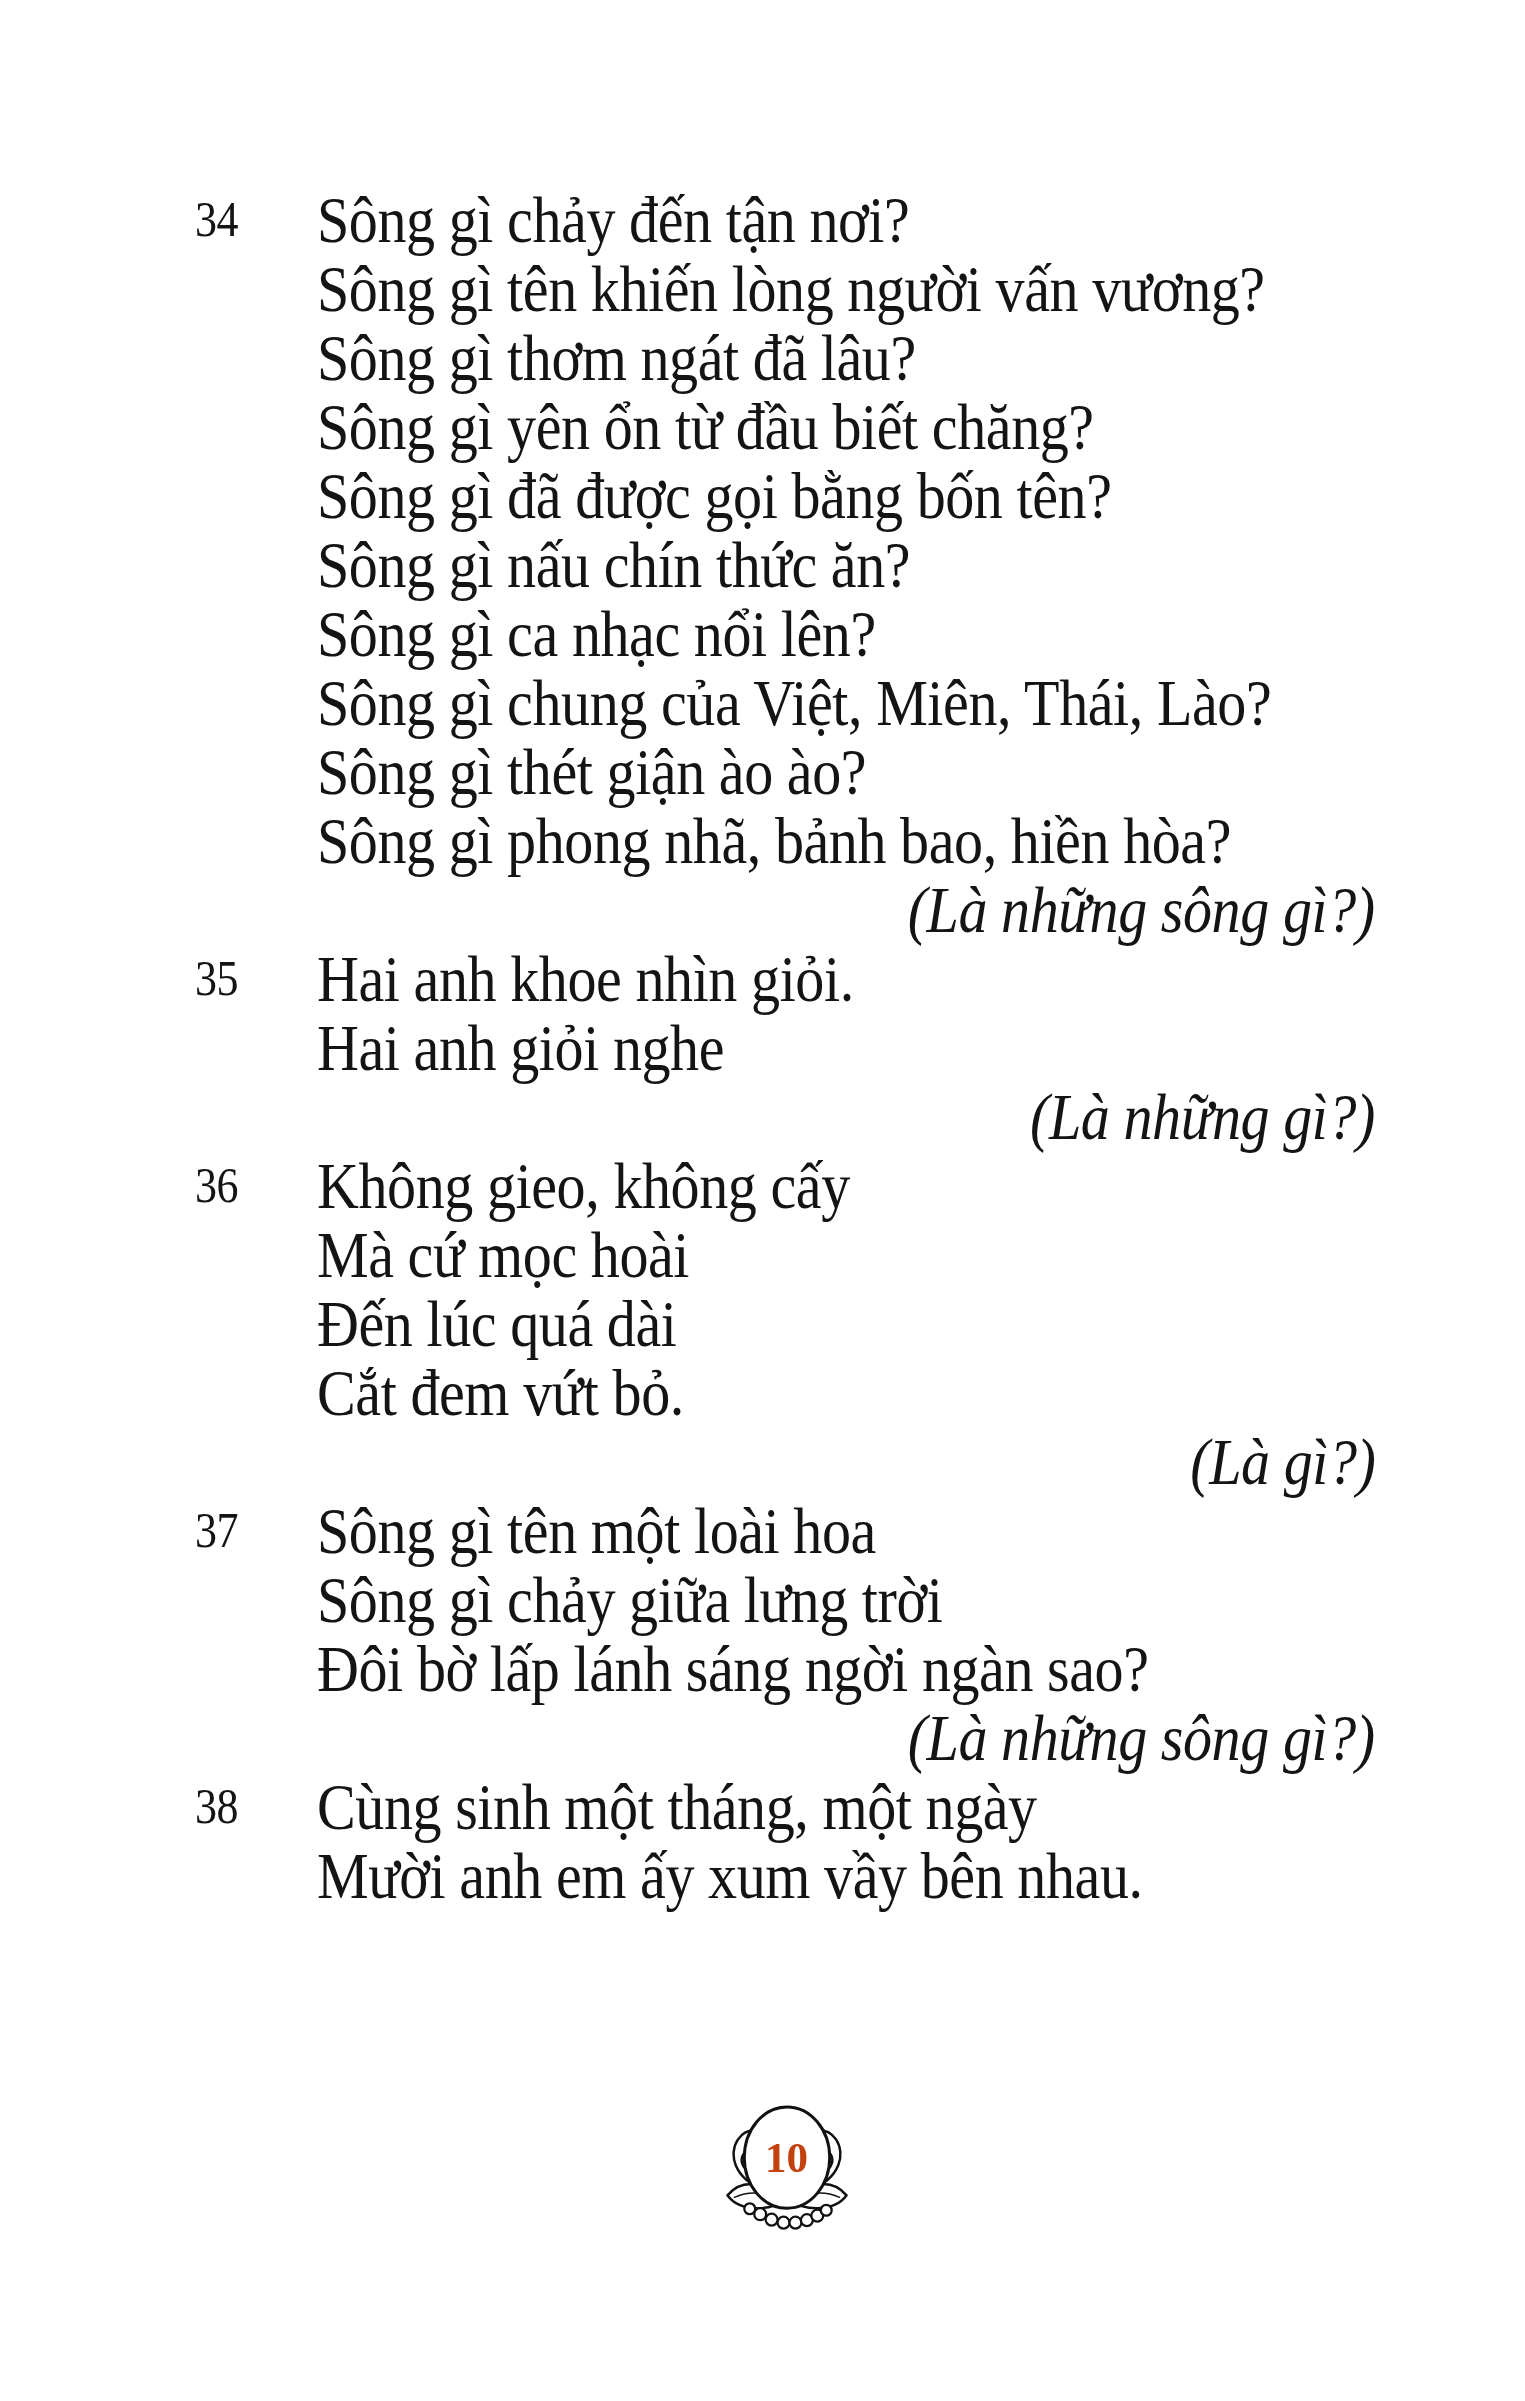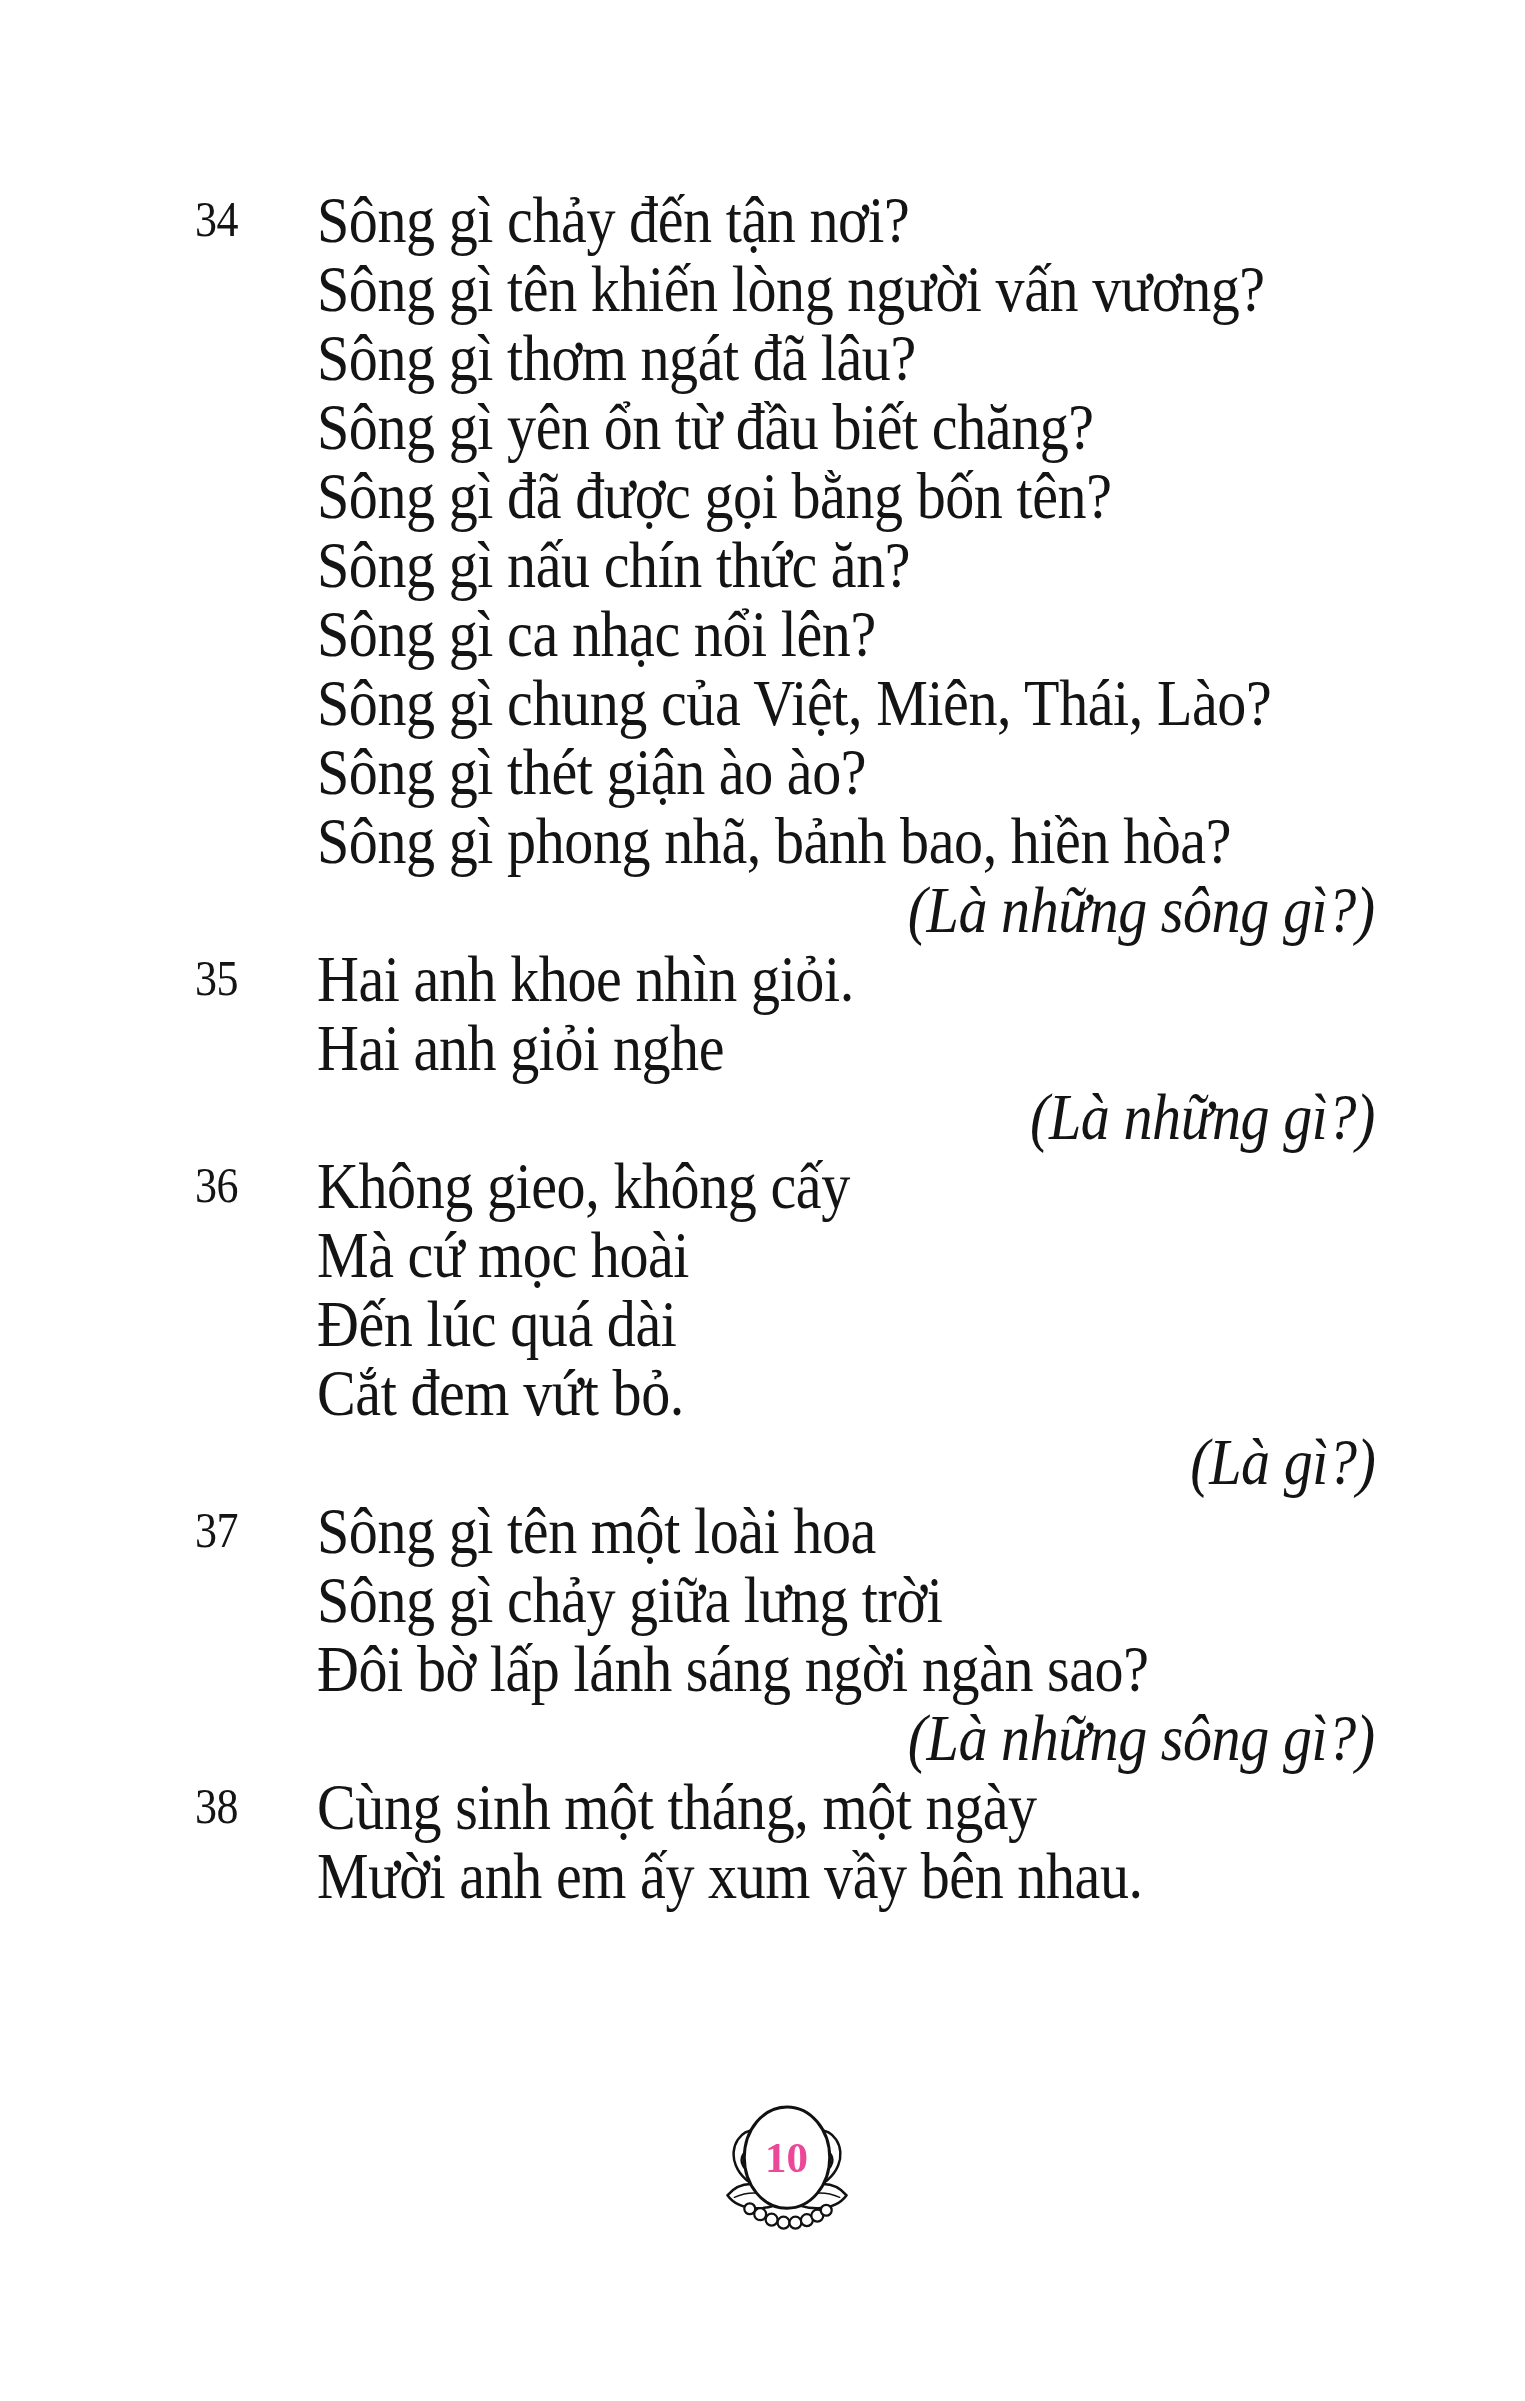--- a/index.html
+++ b/index.html
@@ -79,21 +79,21 @@
   }
   .badge-num {
     position: absolute;
     left: 0;
     top: 33px;
     width: 149px;
     text-align: center;
     font-size: 43px;
     font-weight: bold;
     line-height: 50px;
-    color: #ec4899;
+    color: #c2410c;
   }
 </style>
 </head>
 <body>
 
 <div class="page">
   <main class="poems">
 
     <section class="item">
       <div class="num"><span class="txt">34</span></div>

